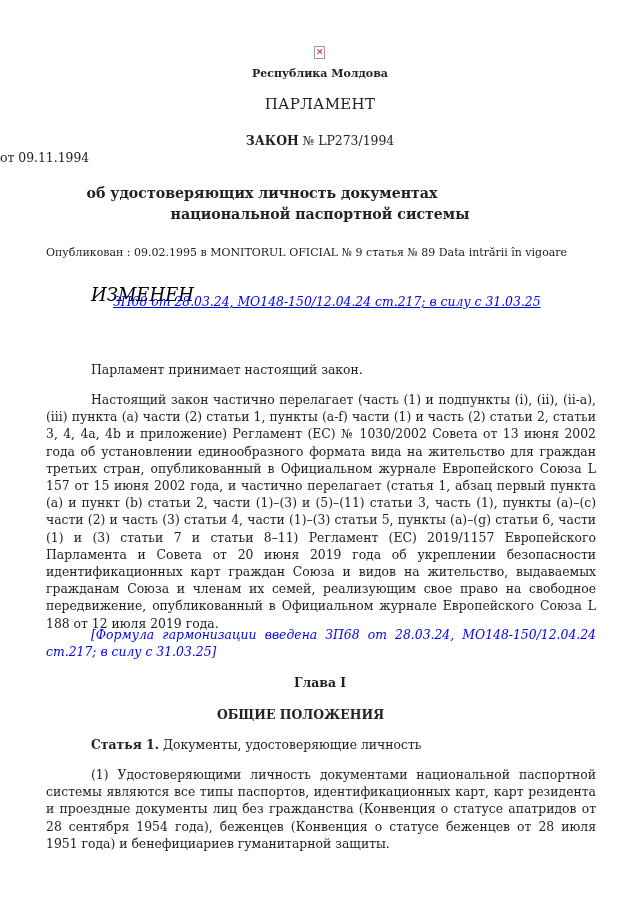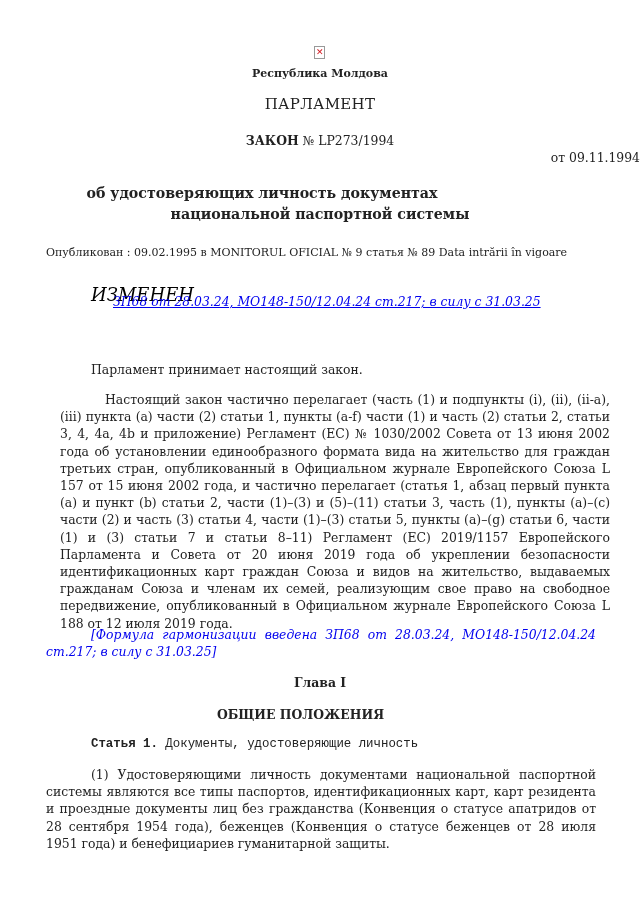--- a/index.html
+++ b/index.html
@@ -13,40 +13,40 @@
   }
   .logo span {
     position: absolute; left: 1px; top: 0px; font-size: 9px; line-height: 11px;
     color: #d4171e; font-family: "DejaVu Sans", sans-serif; font-weight: bold;
   }
   .abs { position: absolute; white-space: nowrap; }
   .republic { top: 67px; left: 0; width: 640px; text-align: center; font-weight: bold; font-size: 11px; }
   .parliament { top: 95px; left: 0; width: 640px; text-align: center; font-size: 15px; letter-spacing: 0.3px; }
   .lawnum { top: 133px; left: 0; width: 640px; text-align: center; font-size: 12.4px; }
   .lawnum b { font-weight: bold; }
-  .lawdate { top: 150px; left: 0; width: 640px; text-align: right; font-size: 12.4px; }
+  .lawdate { top: 150px; left: 0; width: 640px; text-align: left; font-size: 12.4px; }
   .title1 { top: 185px; left: 0; width: 524px; text-align: center; font-weight: bold; font-size: 14.2px; }
   .title2 { top: 206px; left: 0; width: 640px; text-align: center; font-weight: bold; font-size: 14.2px; }
   .published { top: 246px; left: 46px; font-size: 11px; }
   .changed { top: 284px; left: 91px; color: #000000; font-style: italic; font-size: 18px; }
   .amend-link { top: 294px; left: 91px; color: #0000ee; font-style: italic; text-decoration: underline; font-size: 12.4px; margin-left: 22px; }
   .intro { top: 362px; left: 91px; font-size: 12.4px; text-align: right; }
   .para {
     position: absolute; left: 46px; width: 550px; text-align: justify;
     font-size: 12.4px; line-height: 17.2px; text-indent: 45px;
   }
-  .p1 { top: 391px; margin-left: 14px; }
+  .p1 { top: 391px; }
   .harm {
     position: absolute; left: 46px; width: 550px; top: 626px; text-align: justify;
     font-size: 12.4px; line-height: 17.2px; text-indent: 45px;
     color: #0000ee; font-style: italic;
   }
   .chapter { top: 675px; left: 0; width: 640px; text-align: center; font-weight: bold; font-size: 12.4px; }
   .section { top: 707px; left: 0; width: 601px; text-align: center; font-weight: bold; font-size: 12.4px; }
-  .article { top: 737px; left: 91px; font-size: 12.4px; font-family: Liberation Mono, monospace; }
+  .article { top: 737px; left: 91px; font-size: 12.4px; }
   .article b { font-weight: bold; }
   .p2 { top: 766px; }
 </style>
 </head>
 <body>
 
 <div class="logo">
     <span>✕</span>
   </div>
 

